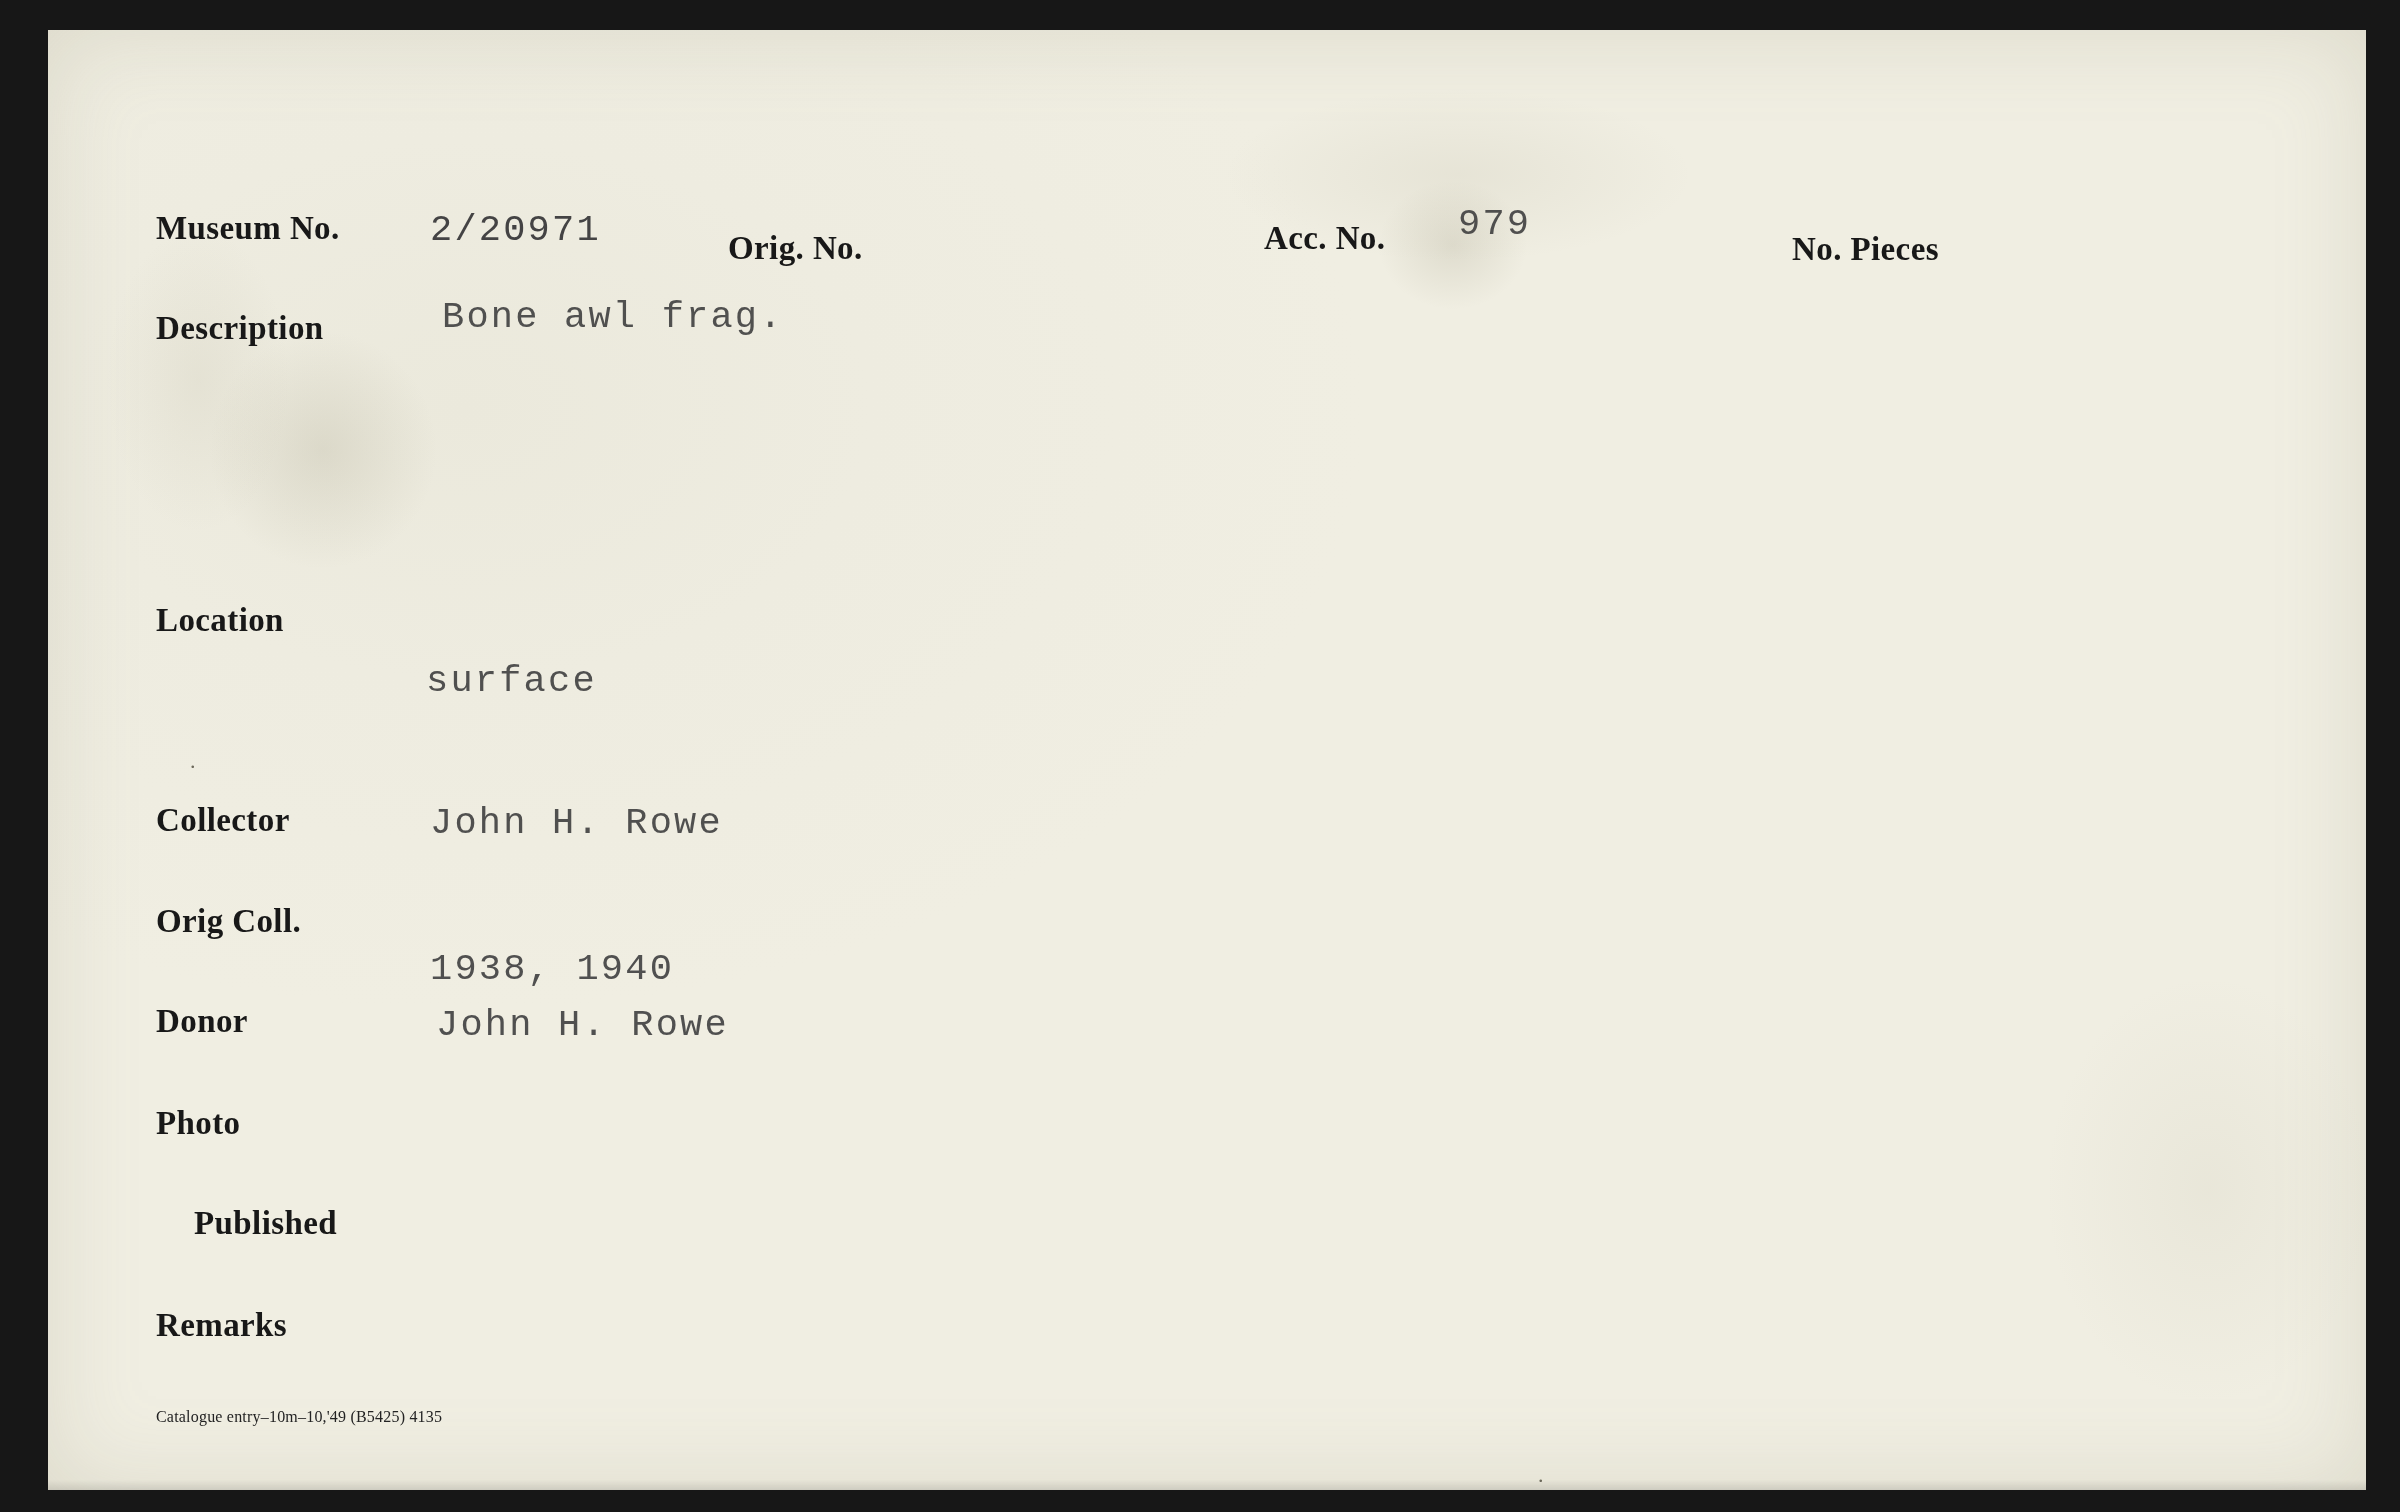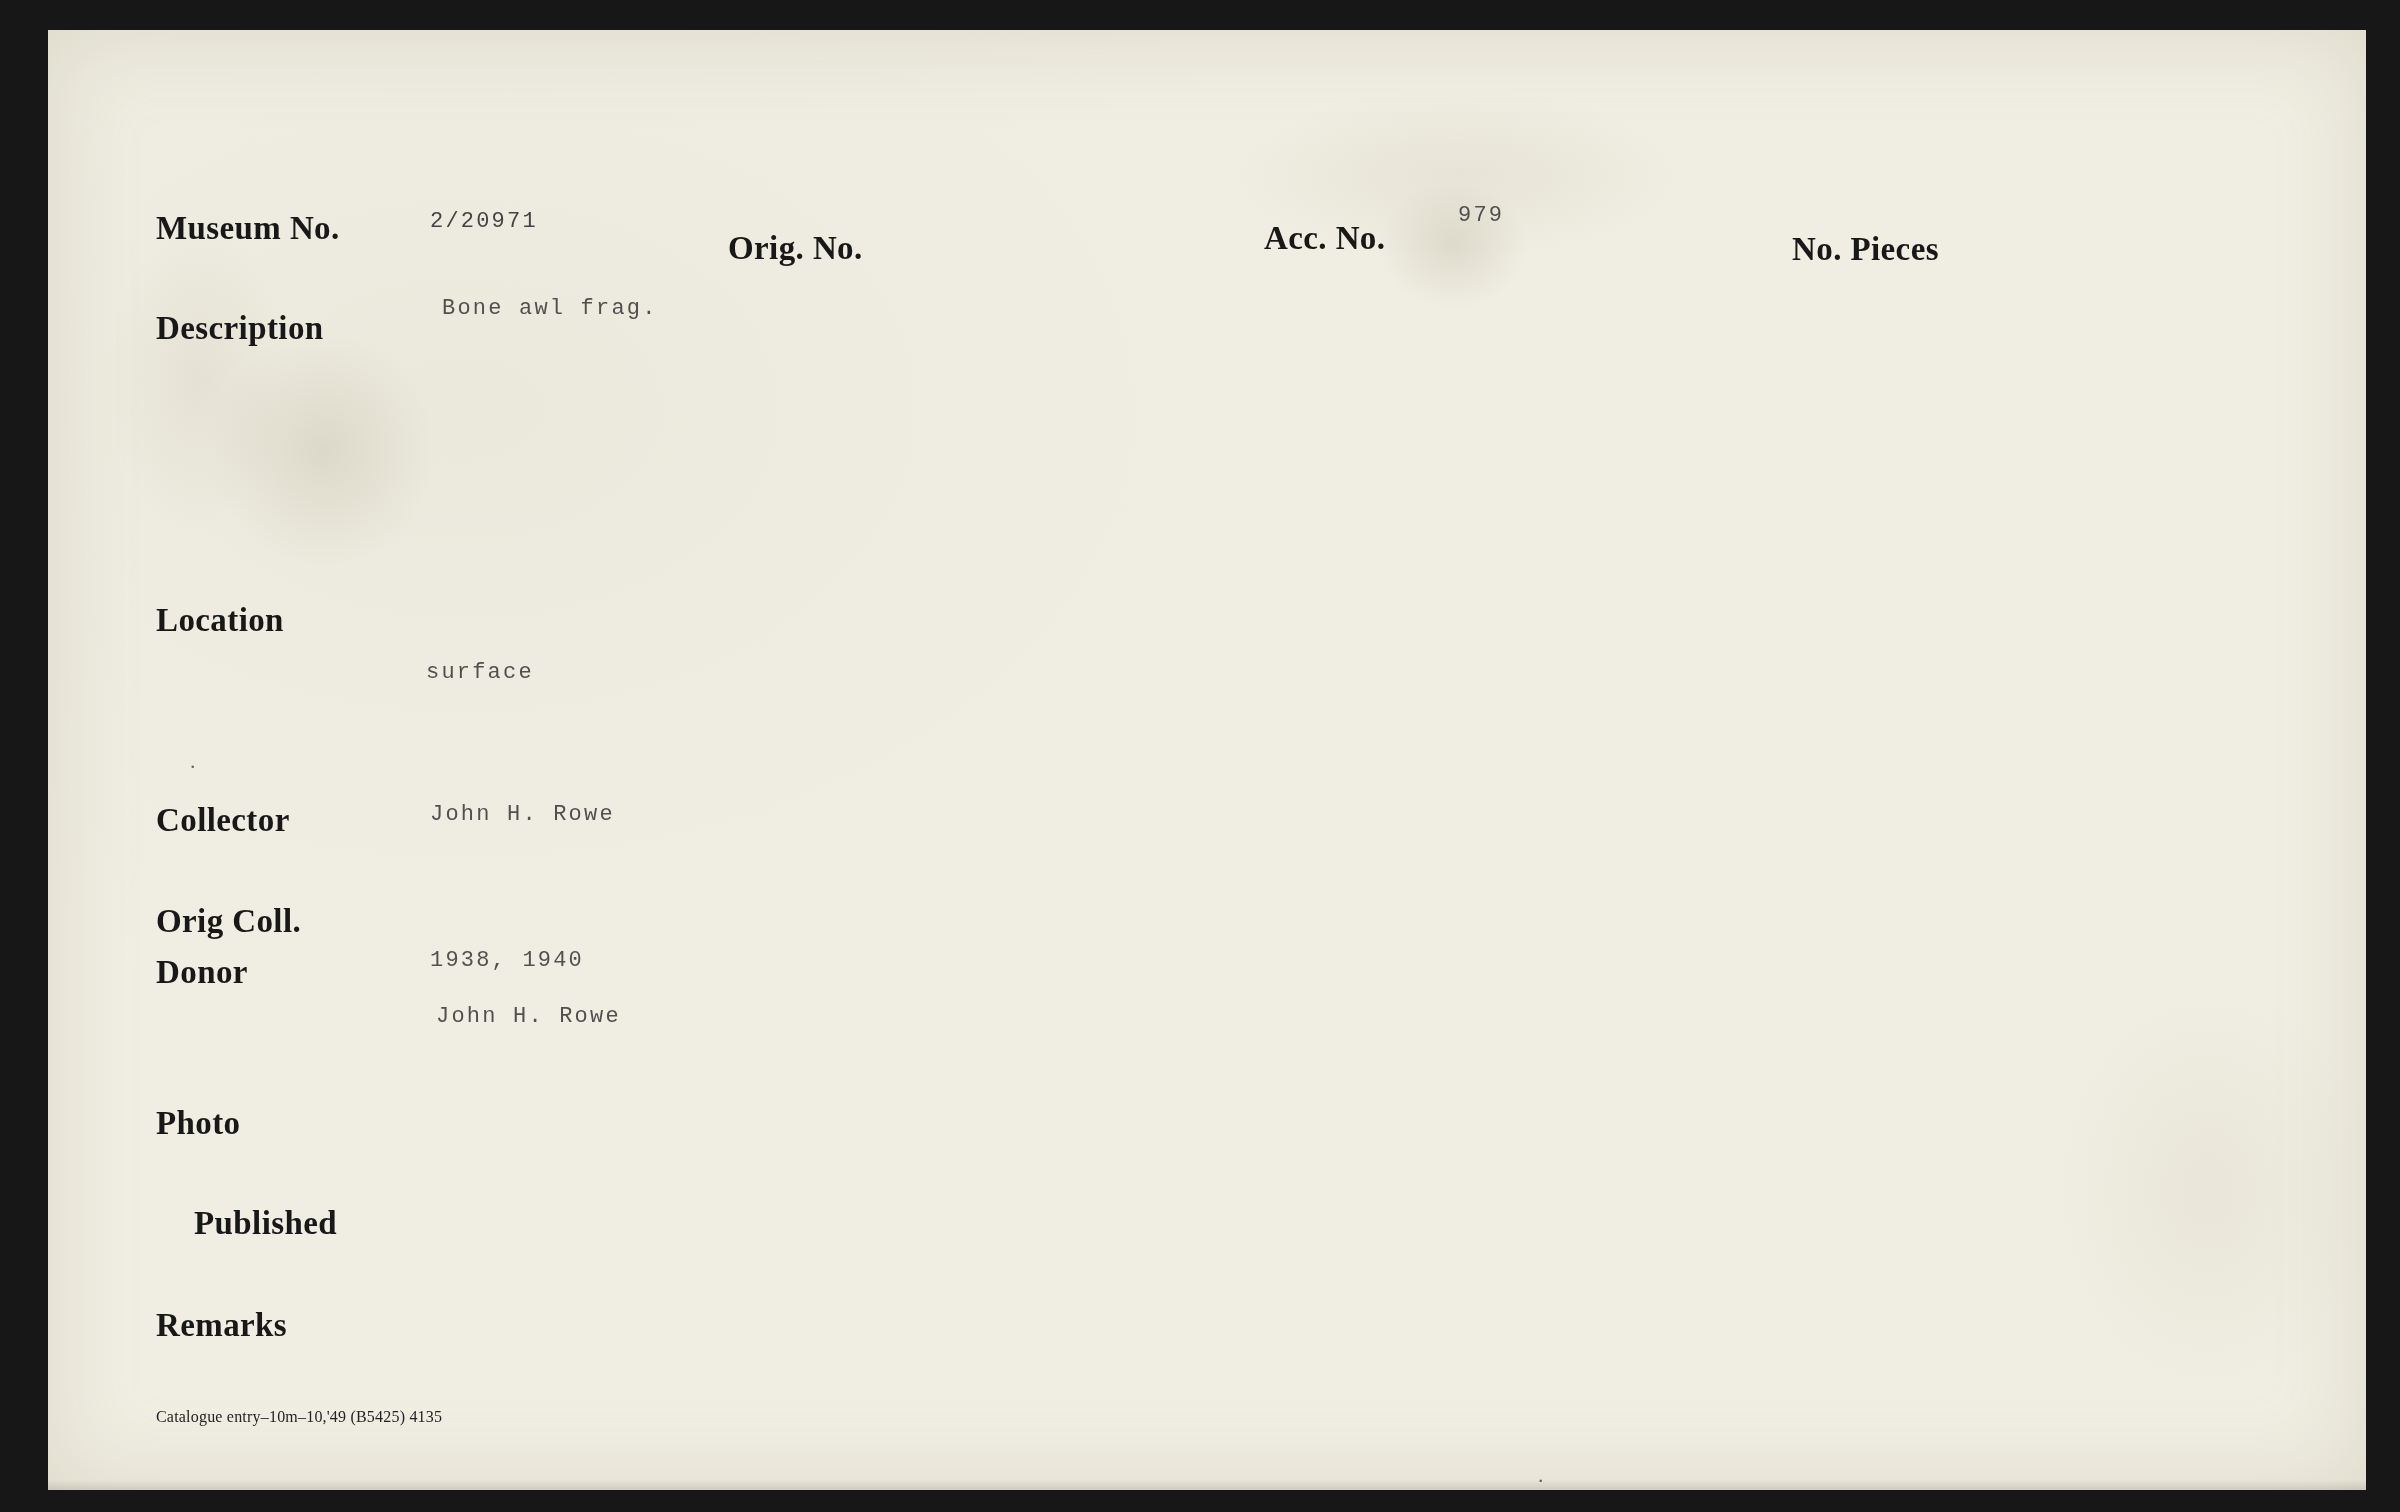--- a/index.html
+++ b/index.html
@@ -57,21 +57,21 @@
     font-weight: 700;
     font-size: 33px;
     letter-spacing: 0.4px;
     white-space: nowrap;
   }
   
   .typed {
     position: absolute;
     color: #3b3b3c;
     font-family: "Liberation Mono", monospace;
-    font-size: 22px;
+    font-size: 37px;
     letter-spacing: 2.2px;
     white-space: pre;
     opacity: 0.88;
   }
   .typed.dark  { opacity: 0.95; }
 
   .footer {
     position: absolute;
     left: 108px;
     top: 1378px;
@@ -125,21 +125,21 @@
 
     <div class="label" style="left:108px; top:572px;">Location</div>
     <div class="typed" style="left:378px; top:630px;">surface</div>
 
     <div class="label" style="left:108px; top:772px;">Collector</div>
     <div class="typed" style="left:382px; top:772px;">John H. Rowe</div>
 
     <div class="label" style="left:108px; top:873px;">Orig Coll.</div>
     <div class="typed" style="left:382px; top:874px;margin-top:44px;">1938, 1940</div>
 
-    <div class="label" style="left:108px; top:924px;">Donor</div>
+    <div class="label" style="left:108px; top:973px;">Donor</div>
     <div class="typed" style="left:388px; top:974px;">John H. Rowe</div>
 
     <div class="label" style="left:108px; top:1075px;">Photo</div>
     <div class="typed" style="left:382px; top:1075px;"></div>
 
     <div class="label" style="left:108px; top:1175px;margin-left:38px;">Published</div>
     <div class="typed" style="left:382px; top:1175px;"></div>
 
     <div class="label" style="left:108px; top:1277px;">Remarks</div>
     <div class="typed" style="left:382px; top:1277px;"></div>

